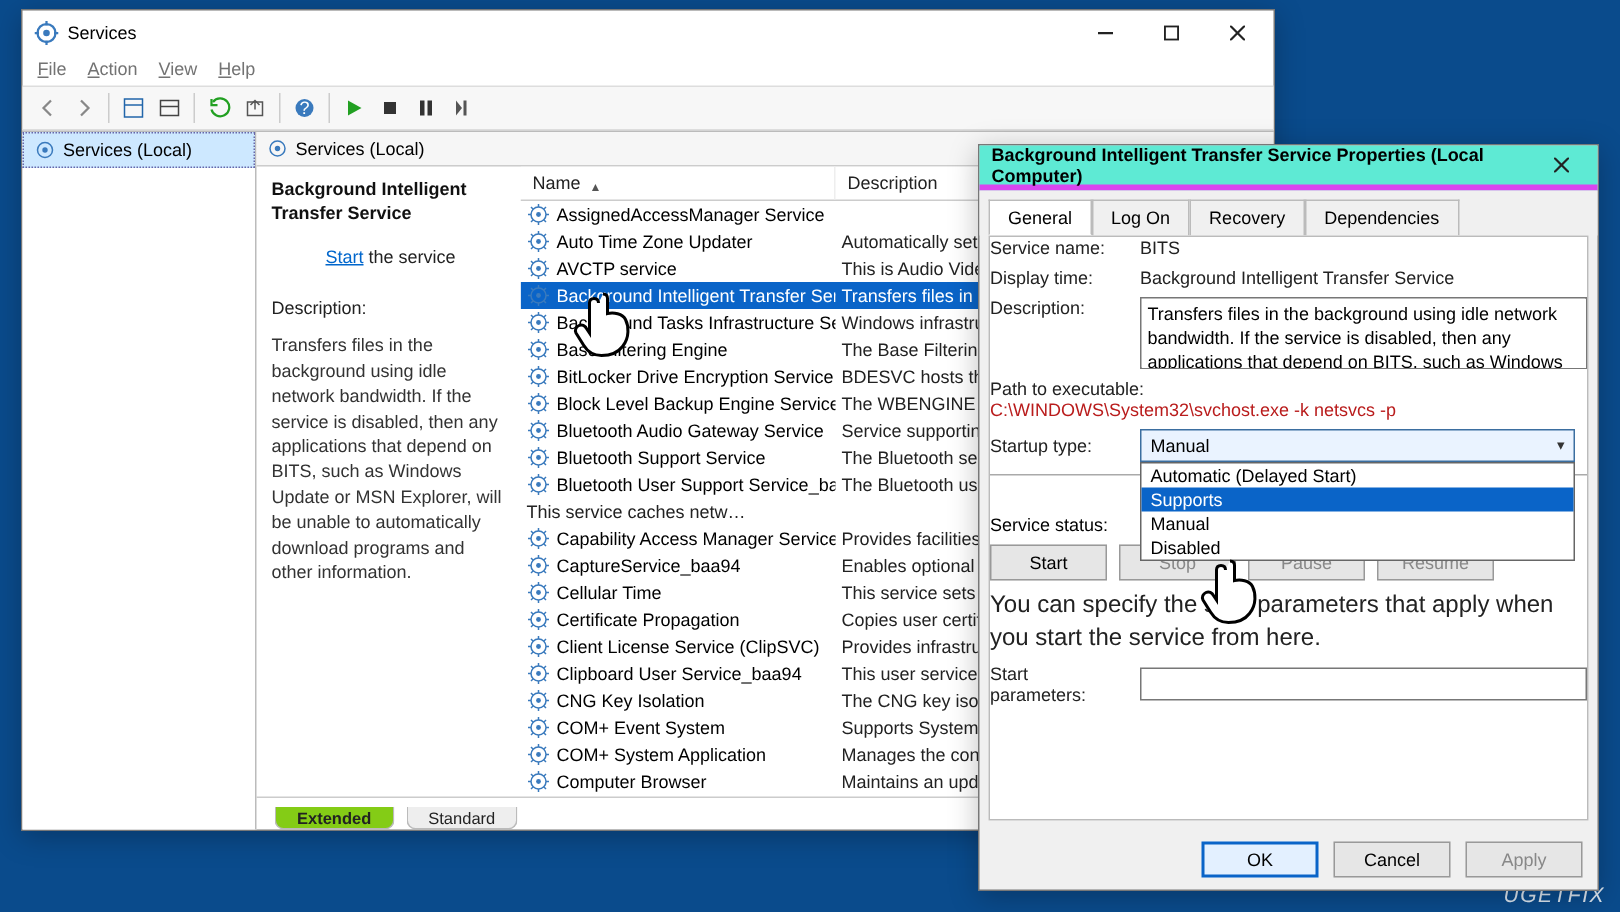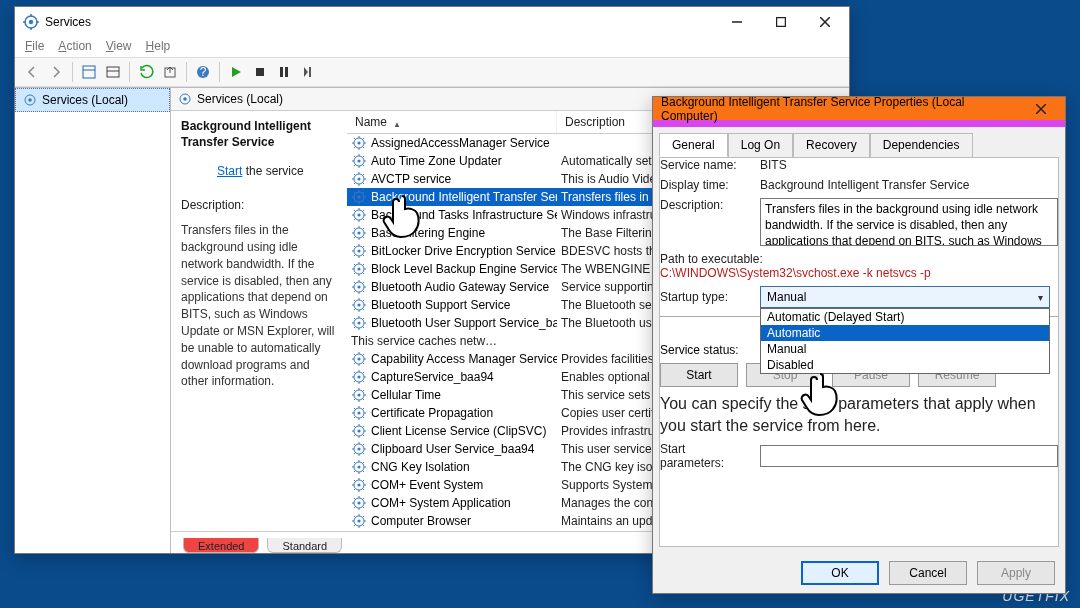--- a/index.html
+++ b/index.html
@@ -37,23 +37,23 @@
 .col-desc { flex:1; }
 .list-body { height: 100%; overflow:hidden; }
 .row { display:flex; align-items:center; height:18px; }
 .row .col-name { display:flex; align-items:center; gap:4px; padding-left:4px; white-space:nowrap; overflow:hidden; }
 .row .col-desc { padding-left:4px; white-space:nowrap; overflow:hidden; color:#222; }
 .row.selected { background:#0a64c8; color:#fff; }
 .row.selected .col-desc { color:#fff; }
 .svc-icon { width:16px; height:16px; flex-shrink:0; }
 .tabs-strip { height: 22px; display:flex; align-items:flex-end; padding-left: 12px; border-top:1px solid #ccc; }
 .tab { padding:2px 14px 0 14px; font-size:11px; color:#222; border:1px solid #bbb; border-top:none; background:#eee; margin-right:8px; border-radius:0 0 6px 6px;}
-.tab.active { background:#ef4444; }
+.tab.active { background:#84cc16;font-weight:bold; }
 .properties-window { left: 652px; top: 96px; width: 414px; height: 498px; display:flex; flex-direction:column; background:#f0f0f0; z-index:5;}
-.properties-window .titlebar { background:#f97316; border-bottom:7px solid #d946ef;}
+.properties-window .titlebar { background:#5eead4; border-bottom:4px solid #d946ef;font-weight:bold;}
 .prop-tabs { display:flex; padding: 6px 6px 0 6px; background:#f0f0f0;}
 .prop-tab { padding:4px 12px; font-size:12px; border:1px solid #bbb; border-bottom:none; margin-right:0px; background:#f0f0f0;}
 .prop-tab.active { background:#fff; border-bottom:1px solid #fff;}
 .prop-body { margin: 0 6px 6px 6px; border:1px solid #bbb; background:#fff; padding:0; flex:1; display:flex; flex-direction:column; gap:6px;}
 .field-row { display:flex; align-items:flex-start; gap:10px; }
 .field-row .lbl { width: 90px; color:#222; }
 .field-row .val { flex:1; color:#222; }
 .desc-box { flex:1; border:1px solid #777; background:#fff; height:48px; overflow-y:scroll; padding:2px 4px; font-size:12px; line-height:1.35;}
 .path-label { color:#222;}
 .path-val { color:#b91c1c;}
@@ -715,21 +715,21 @@
     </div>
     <div class="field-row" style="align-items:center;">
       <div class="lbl">Startup type:</div>
       <div class="dropdown">
         <div class="dropdown-sel">
           <span>Manual</span>
           <span class="chev">▾</span>
         </div>
         <div class="dropdown-list">
           <div>Automatic (Delayed Start)</div>
-          <div class="highlight">Automatic</div>
+          <div class="highlight">Supports</div>
           <div>Manual</div>
           <div>Disabled</div>
         </div>
       </div>
     </div>
 
     <div class="hr"></div>
 
     <div class="status-row">
       <div class="lbl">Service status:</div>

